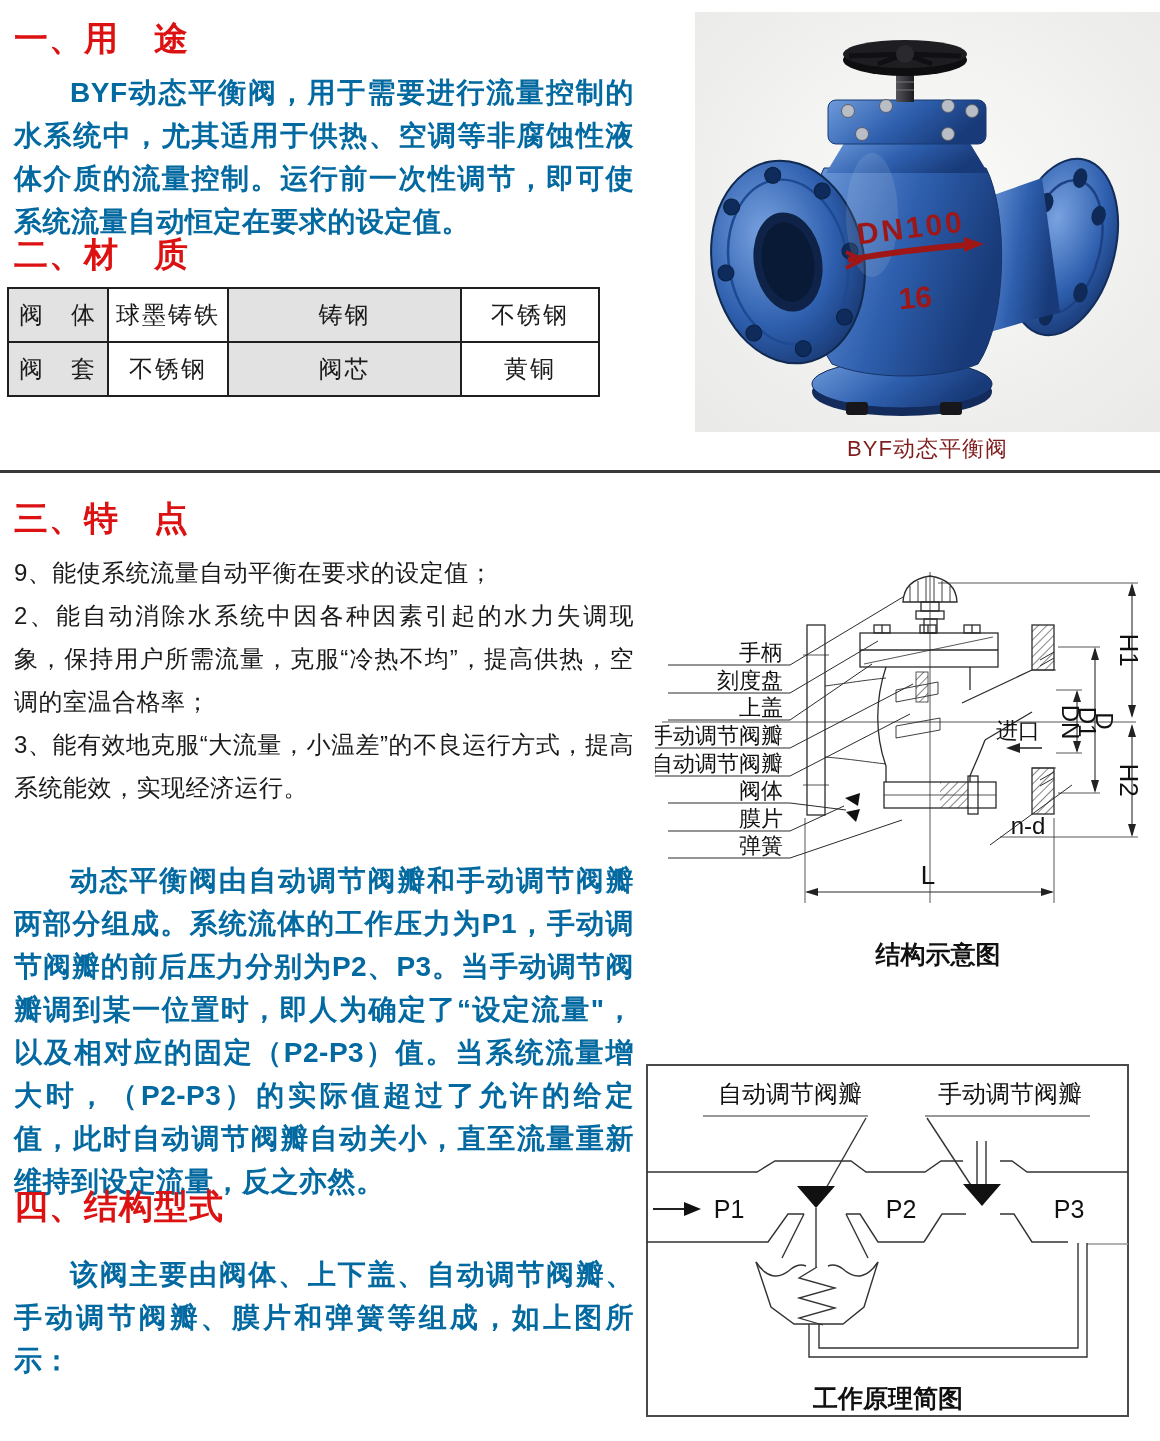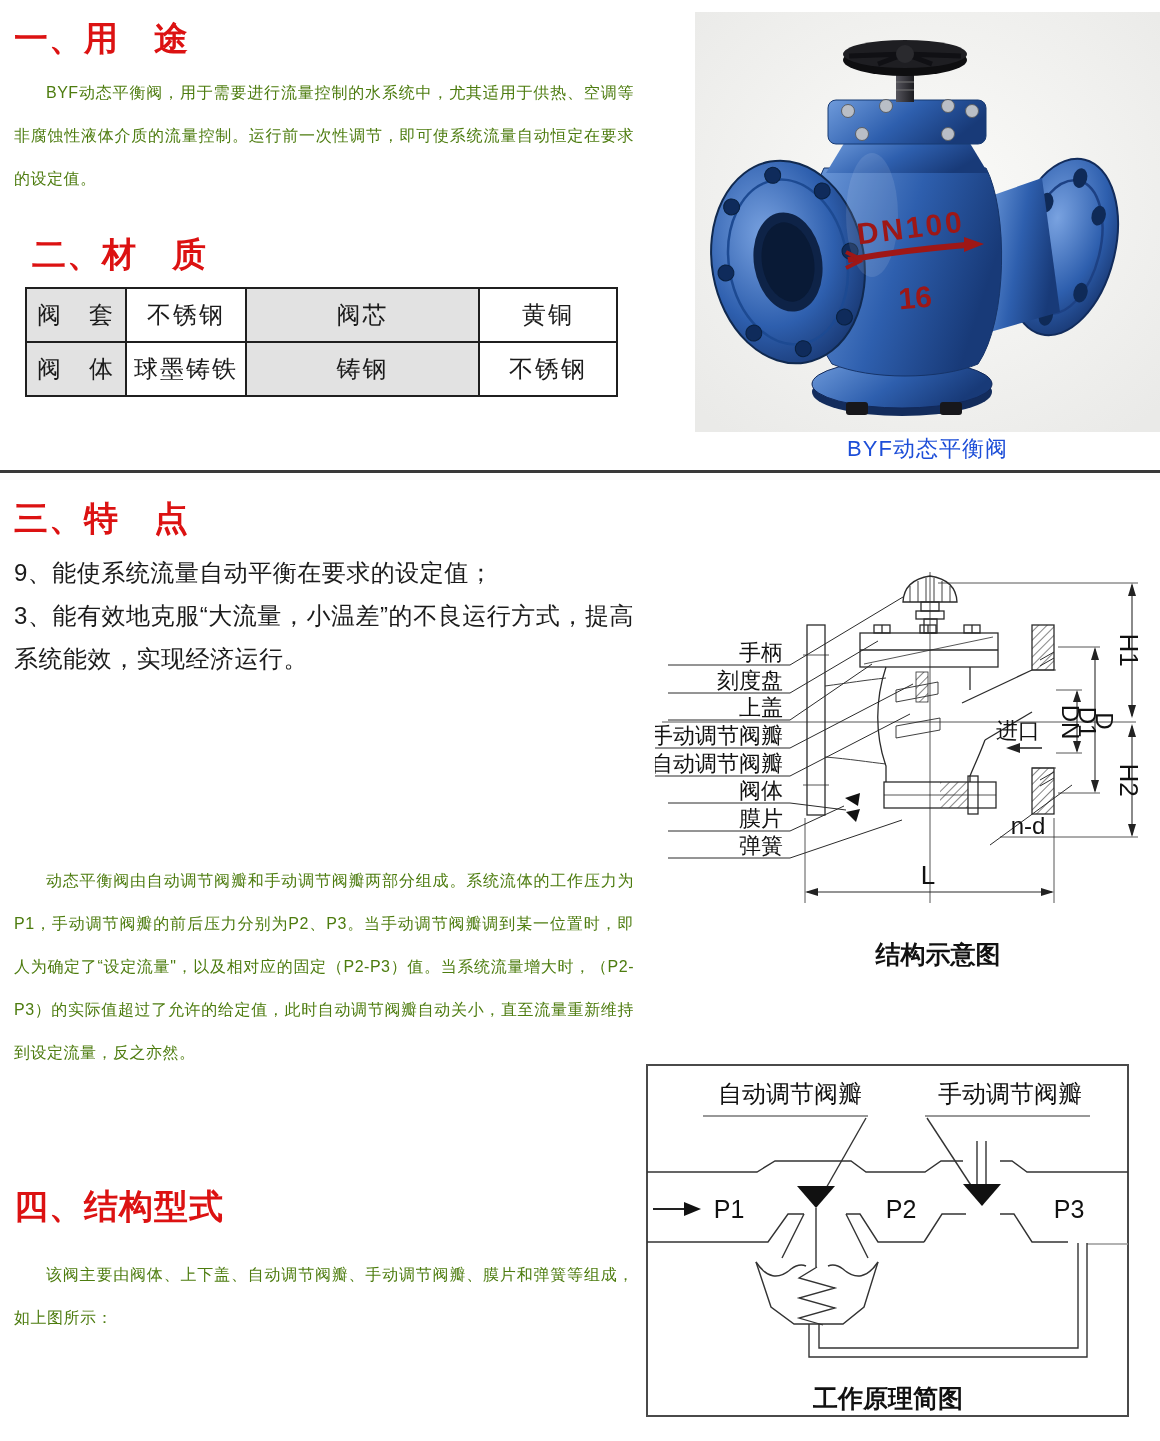--- a/index.html
+++ b/index.html
@@ -1,68 +1,68 @@
 <!DOCTYPE html>
 <html><head>
 <meta charset="utf-8">
 <style>
   html,body{margin:0;padding:0;background:#ffffff;}
   .page{position:relative;width:1160px;height:1441px;background:#ffffff;overflow:hidden;
         font-family:"Liberation Sans","DejaVu Sans",sans-serif;color:#1b1b1b;padding-left:40px;}
   .sec{position:absolute;left:14px;width:620px;}
   .sec-heading{font-size:34px;font-weight:bold;color:#dc1212;letter-spacing:1px;line-height:1.1;}
-  .body-text{font-size:16px;line-height:43px;letter-spacing:.5px;text-align:justify;color:#4d7c0f;}
+  .body-text{font-size:28px;line-height:43px;letter-spacing:.5px;text-align:justify;color:#0369a1;font-weight:bold;}
   .indent{text-indent:2em;}
   .feature-item{font-size:24px;line-height:43px;letter-spacing:.5px;text-align:justify;}
   .divider{position:absolute;left:0;top:470px;width:1160px;height:3px;background:#3a3a3a;}
   
   table.mat{border-collapse:collapse;margin-top:14px;}
   table.mat td{border:2px solid #1f1f1f;height:52px;text-align:center;vertical-align:middle;
                font-size:24px;letter-spacing:2px;padding:0;}
   td.gray{background:#e2e2e2;}
   
   .photo-wrap{position:absolute;left:695px;top:12px;width:465px;height:420px;}
   .photo-caption{position:absolute;left:695px;top:434px;width:465px;text-align:center;
-                 font-size:22px;color:#1d4ed8;letter-spacing:1px;}
+                 font-size:22px;color:#7f1d1d;letter-spacing:1px;}
   .structure-wrap{position:absolute;left:655px;top:565px;width:500px;height:410px;}
   .principle-wrap{position:absolute;left:645px;top:1063px;width:487px;height:357px;}
   svg{display:block;}
   svg text{font-family:"Liberation Sans","DejaVu Sans",sans-serif;}
 </style>
 </head>
 <body>
 
 <div class="page">
 
   <div class="sec" style="top:20px">
     <div class="sec-heading">一、用　途</div>
     <div class="body-text indent" style="margin-top:14px">BYF动态平衡阀，用于需要进行流量控制的水系统中，尤其适用于供热、空调等非腐蚀性液体介质的流量控制。运行前一次性调节，即可使系统流量自动恒定在要求的设定值。</div>
   </div>
 
-  <div class="sec" style="top:236px;left:32px">
+  <div class="sec" style="top:236px;left:14px">
     <div class="sec-heading">二、材　质</div>
     <table class="mat" style="margin-left:-7px">
       <colgroup>
           <col style="width:100px">
           <col style="width:120px">
           <col style="width:233px">
           <col style="width:138px">
         </colgroup>
       <tbody>
           <tr>
+        <td class="gray">阀　体</td>
+        <td>球墨铸铁</td>
+        <td class="gray">铸钢</td>
+        <td>不锈钢</td>
+      </tr>
+      <tr>
         <td class="gray">阀　套</td>
         <td>不锈钢</td>
         <td class="gray">阀芯</td>
         <td>黄铜</td>
-      </tr>
-      <tr>
-        <td class="gray">阀　体</td>
-        <td>球墨铸铁</td>
-        <td class="gray">铸钢</td>
-        <td>不锈钢</td>
       </tr>
     </tbody>
       </table>
   </div>
 
   <div class="photo-wrap">
     <svg width="465" height="420" viewBox="695 12 465 420">
       <defs>
         <radialGradient id="bgGrad" cx="50%" cy="45%" r="70%">
           <stop offset="0%" stop-color="#fbfbf9"></stop>
@@ -152,20 +152,21 @@
     </svg>
   </div>
   <div class="photo-caption">BYF动态平衡阀</div>
 
   <div class="divider"></div>
 
   <div class="sec" style="top:500px">
     <div class="sec-heading">三、特　点</div>
     <div style="margin-top:14px">
       <div class="feature-item">9、能使系统流量自动平衡在要求的设定值；</div>
+      <div class="feature-item">2、能自动消除水系统中因各种因素引起的水力失调现象，保持用户所需流量，克服“冷热不均”，提高供热，空调的室温合格率；</div>
       <div class="feature-item">3、能有效地克服“大流量，小温差”的不良运行方式，提高系统能效，实现经济运行。</div>
     </div>
   </div>
 
   <div class="sec" style="top:838px">
     <div class="body-text indent" style="margin-top:21px">动态平衡阀由自动调节阀瓣和手动调节阀瓣两部分组成。系统流体的工作压力为P1，手动调节阀瓣的前后压力分别为P2、P3。当手动调节阀瓣调到某一位置时，即人为确定了“设定流量"，以及相对应的固定（P2-P3）值。当系统流量增大时，（P2-P3）的实际值超过了允许的给定值，此时自动调节阀瓣自动关小，直至流量重新维持到设定流量，反之亦然。</div>
   </div>
 
   <div class="sec" style="top:1188px">
     <div class="sec-heading">四、结构型式</div>

